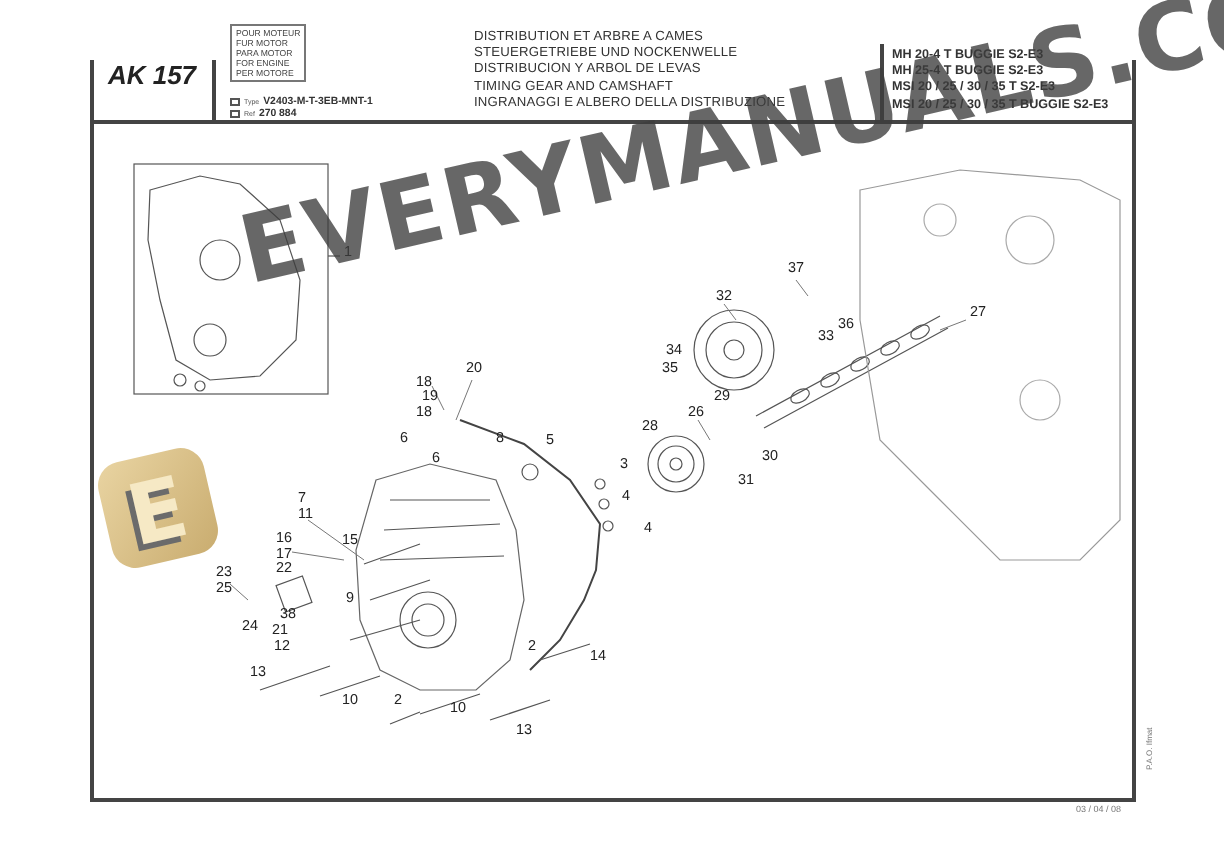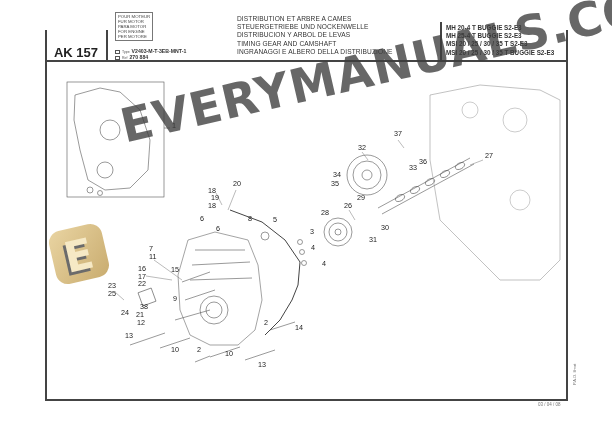--- a/index.html
+++ b/index.html
@@ -4,21 +4,21 @@
 <style>
   * { margin:0; padding:0; box-sizing:border-box; }
   html, body { width:612px; height:432px; background:#ffffff; overflow:hidden; }
   body { position:relative; font-family:"Liberation Sans", sans-serif; color:#222; }
 
   .frame-left { position:absolute; left:45px; top:30px; width:2px; height:371px; background:#444; }
   .frame-right { position:absolute; left:566px; top:30px; width:2px; height:371px; background:#444; }
   .frame-bottom { position:absolute; left:45px; top:399px; width:523px; height:2px; background:#444; }
   .frame-top { position:absolute; left:45px; top:60px; width:523px; height:2px; background:#444; }
 
-  .code-box { position:absolute; left:45px; top:30px; width:62px; height:30px; display:flex; align-items:flex-end; justify-content:center; }
+  .code-box { position:absolute; left:45px; top:30px; width:62px; height:30px; display:flex; align-items:flex-start; justify-content:center;font-style:italic; }
   .code-box span { font-weight:bold; font-size:13px; color:#222; }
   .divider1 { position:absolute; left:106px; top:30px; width:2px; height:31px; background:#444; }
 
   .engine-labels { position:absolute; left:115px; top:12px; width:38px; border:1px solid #777; padding:1px 2px; }
   .engine-labels div { font-size:4.3px; line-height:5px; color:#444; white-space:nowrap; }
   .type-line { position:absolute; left:115px; top:48px; font-size:5px; color:#333; white-space:nowrap; }
   .ref-line { position:absolute; left:115px; top:54px; font-size:5px; color:#333; white-space:nowrap; }
   .chk { display:inline-block; width:5px; height:4px; border:0.5px solid #555; margin-right:2px; vertical-align:middle; }
   .small-lbl { font-size:3.5px; color:#555; margin-right:2px; }
   .type-val { font-weight:bold; font-size:5.2px; }

